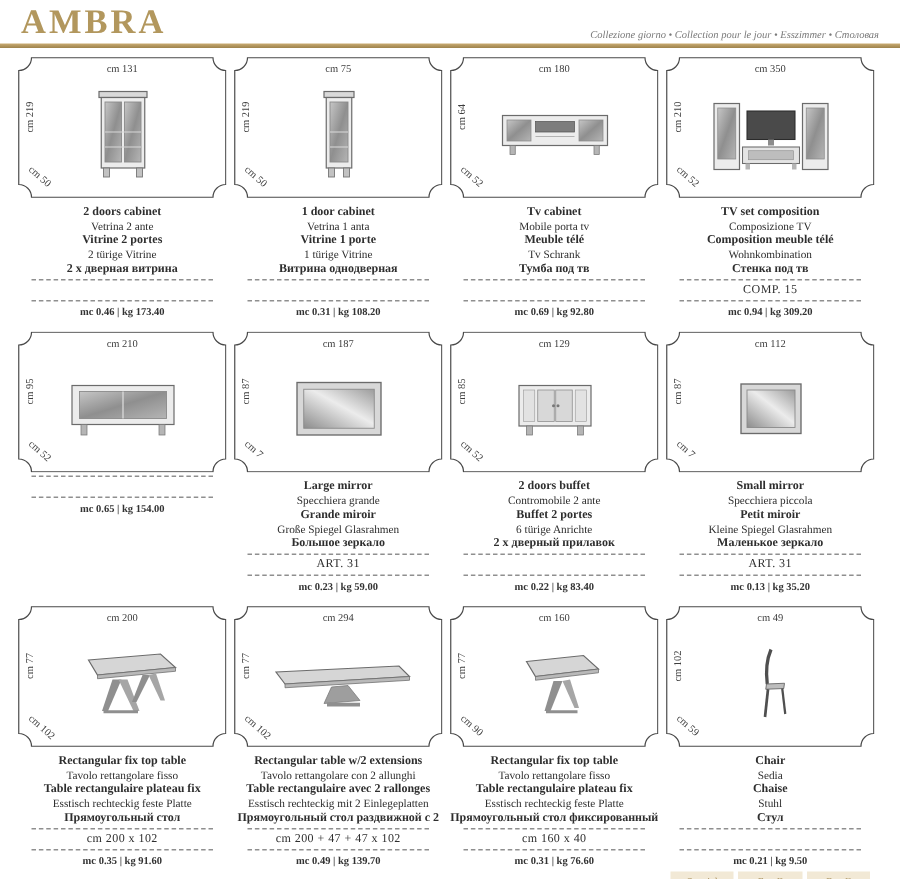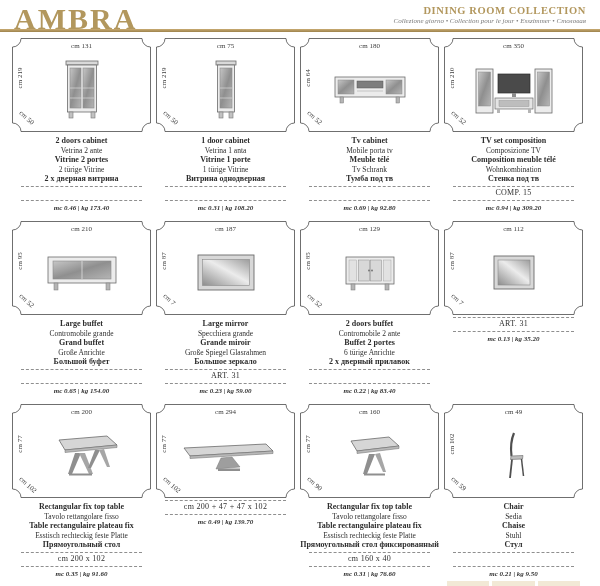--- a/index.html
+++ b/index.html
@@ -6,29 +6,29 @@
   body {
     width: 600px; height: 586px; overflow: hidden;
     background: #ffffff; color: #2e2e2e;
     font-family: "Liberation Serif", "DejaVu Serif", serif;
   }
   .header {
     display: flex; justify-content: space-between; align-items: flex-start;
     padding: 3px 14px 0 14px; height: 29px;
   }
   .brand {
-    font-size: 30px; font-weight: bold; color: #b2975d;
+    font-size: 23px; font-weight: bold; color: #b2975d;
     letter-spacing: 2px; line-height: 1.05;
   }
   .header-right { text-align: right; padding-top: 2px; }
   .collection-title {
     font-size: 10.5px; font-weight: bold; color: #b2975d; letter-spacing: 0.6px;
   }
   .collection-subtitle {
-    font-size: 7px; font-style: italic; color: #7a7a7a; margin-top: 1px;
+    font-size: 7px; font-style: italic; color: #7a7a7a; margin-top: 14px;
   }
   .header-rule { height: 3px; background: linear-gradient(#c9ab72, #9d824c); }
 
   .grid {
     display: grid; grid-template-columns: repeat(4, 139px);
     column-gap: 5px; row-gap: 11px; padding: 6px 12px 0 12px;
   }
   .card { width: 139px; height: 172px; position: relative; }
   .frame { position: relative; height: 94px; }
   .frame-border { position: absolute; left: 0; top: 0; }
@@ -41,21 +41,21 @@
     display: flex; align-items: center; justify-content: center; padding-top: 10px;
   }
   .names { text-align: center; margin-top: 4px; line-height: 1.22; }
   .n { font-size: 7.5px; }
   .n.b { font-weight: bold; font-size: 8px; }
   .sep { border-top: 1px dashed #8f8f8f; margin: 2px 9px 0 9px; height: 0; }
   .extra {
     height: 11px; text-align: center; font-size: 8px; font-weight: normal;
     padding-top: 1px; letter-spacing: 0.3px;
   }
-  .spec { text-align: center; font-size: 7px; font-weight: bold; margin-top: 3px; color: #333; font-style: italic; }
+  .spec { text-align: center; font-size: 7px; font-weight: bold; margin-top: 3px; color: #333; }
   .price-row { display: flex; gap: 3px; margin-top: 3px; padding: 0 3px; }
   .price-cell {
     flex: 1; background: #f2e9d6; color: #a28a54; font-size: 7px;
     text-align: center; padding: 3px 0 2px 0;
   }
 </style>
 </head>
 <body>
 
 <svg width="0" height="0" style="position:absolute">
@@ -69,21 +69,20 @@
       <stop offset="0" stop-color="#8c8c8c"></stop>
         <stop offset="0.55" stop-color="#ececec"></stop>
         <stop offset="1" stop-color="#9c9c9c"></stop>
     </linearGradient>
   </defs>
 </svg>
 
 <div class="header">
   <div class="brand">AMBRA</div>
   <div class="header-right">
-    <div class="collection-title">DINING ROOM COLLECTION</div>
     <div class="collection-subtitle">Collezione giorno • Collection pour le jour • Esszimmer • Столовая</div>
   </div>
 </div>
 <div class="header-rule"></div>
 
 <div class="grid">
 
   <div class="card">
     <div class="frame">
       <svg class="frame-border" width="139" height="94">
@@ -231,27 +230,20 @@
       <div class="art">
         <svg width="70" height="40" viewBox="0 0 70 40">
           <rect x="1" y="4" width="68" height="26" fill="#ececec" stroke="#6b6b6b" stroke-width="0.8"></rect>
           <rect x="6" y="8" width="58" height="18" fill="url(#gGlass)" stroke="#8a8a8a" stroke-width="0.6"></rect>
           <line x1="35" y1="8" x2="35" y2="26" stroke="#e0e0e0" stroke-width="0.8"></line>
           <rect x="7" y="30" width="4" height="7" fill="#b5b5b5" stroke="#777" stroke-width="0.5"></rect>
           <rect x="59" y="30" width="4" height="7" fill="#b5b5b5" stroke="#777" stroke-width="0.5"></rect>
         </svg>
       </div>
     </div>
-    <div class="names">
-      <div class="n b">Large buffet</div>
-      <div class="n">Contromobile grande</div>
-      <div class="n b">Grand buffet</div>
-      <div class="n">Große Anrichte</div>
-      <div class="n b">Большой буфет</div>
-    </div>
     <div class="sep"></div>
     <div class="extra"></div>
     <div class="sep"></div>
     <div class="spec">mc 0.65  |  kg 154.00</div>
   </div>
 
   <div class="card">
     <div class="frame">
       <svg class="frame-border" width="139" height="94">
           <path d="M 9 .5 H 130 A 8.5 8.5 0 0 0 138.5 9 V 85 A 8.5 8.5 0 0 0 130 93.5 H 9 A 8.5 8.5 0 0 0 .5 85 V 9 A 8.5 8.5 0 0 0 9 .5 Z" fill="none" stroke="#4a4a4a" stroke-width="0.8"></path>
@@ -322,20 +314,27 @@
       <div class="dim dim-top">cm 112</div>
       <div class="dim dim-left">cm 87</div>
       <div class="dim dim-depth">cm 7</div>
       <div class="art">
         <svg width="42" height="36" viewBox="0 0 42 36">
           <rect x="1" y="1" width="40" height="33" fill="#d8d8d8" stroke="#6b6b6b" stroke-width="0.9"></rect>
           <rect x="5" y="5" width="32" height="25" fill="url(#gMirror)" stroke="#8a8a8a" stroke-width="0.6"></rect>
         </svg>
       </div>
     </div>
+    <div class="names">
+      <div class="n b">Small mirror</div>
+      <div class="n">Specchiera piccola</div>
+      <div class="n b">Petit miroir</div>
+      <div class="n">Kleine Spiegel Glasrahmen</div>
+      <div class="n b">Маленькое зеркало</div>
+    </div>
     <div class="sep"></div>
     <div class="extra">ART. 31</div>
     <div class="sep"></div>
     <div class="spec">mc 0.13  |  kg 35.20</div>
   </div>
 
   <div class="card">
     <div class="frame">
       <svg class="frame-border" width="139" height="94">
           <path d="M 9 .5 H 130 A 8.5 8.5 0 0 0 138.5 9 V 85 A 8.5 8.5 0 0 0 130 93.5 H 9 A 8.5 8.5 0 0 0 .5 85 V 9 A 8.5 8.5 0 0 0 9 .5 Z" fill="none" stroke="#4a4a4a" stroke-width="0.8"></path>
@@ -378,20 +377,27 @@
       <div class="dim dim-depth">cm 102</div>
       <div class="art">
         <svg width="96" height="38" viewBox="0 0 96 38">
           <polygon points="6,11 88,7 95,14 12,19" fill="#d6d6d6" stroke="#6b6b6b" stroke-width="0.8"></polygon>
           <polygon points="12,19 95,14 95,16.5 12,21.5" fill="#b9b9b9" stroke="#6b6b6b" stroke-width="0.5"></polygon>
           <polygon points="43,21 38,32 62,30 54,20" fill="#9e9e9e" stroke="#777" stroke-width="0.5"></polygon>
           <rect x="40" y="31.5" width="22" height="2.5" fill="#8f8f8f"></rect>
         </svg>
       </div>
     </div>
+    <div class="names">
+      <div class="n b">Rectangular table w/2 extensions</div>
+      <div class="n">Tavolo rettangolare con 2 allunghi</div>
+      <div class="n b">Table rectangulaire avec 2 rallonges</div>
+      <div class="n">Esstisch rechteckig mit 2 Einlegeplatten</div>
+      <div class="n b">Прямоугольный стол раздвижной с 2</div>
+    </div>
     <div class="sep"></div>
     <div class="extra">cm 200 + 47 + 47 x 102</div>
     <div class="sep"></div>
     <div class="spec">mc 0.49  |  kg 139.70</div>
   </div>
 
   <div class="card">
     <div class="frame">
       <svg class="frame-border" width="139" height="94">
           <path d="M 9 .5 H 130 A 8.5 8.5 0 0 0 138.5 9 V 85 A 8.5 8.5 0 0 0 130 93.5 H 9 A 8.5 8.5 0 0 0 .5 85 V 9 A 8.5 8.5 0 0 0 9 .5 Z" fill="none" stroke="#4a4a4a" stroke-width="0.8"></path>

